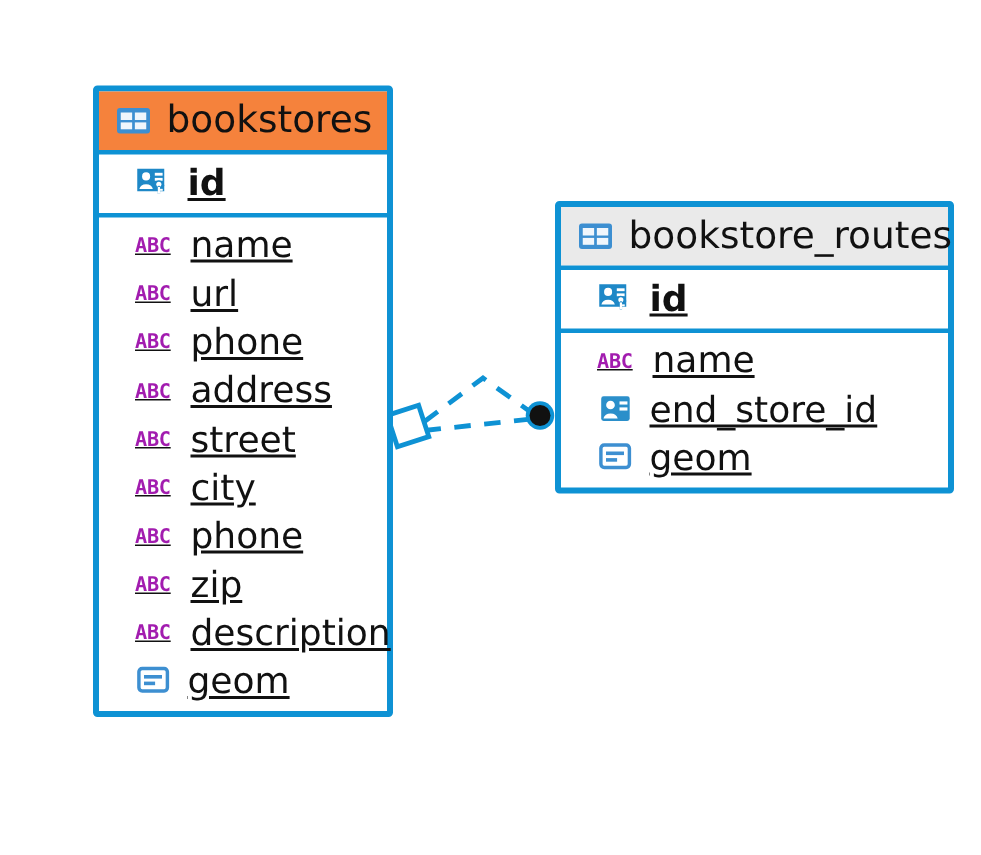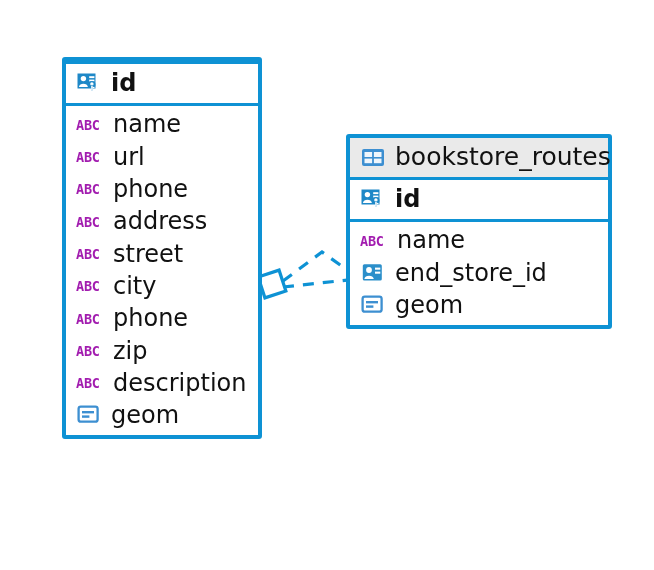--- a/index.html
+++ b/index.html
@@ -48,25 +48,26 @@
     border-top: 3px solid #0e92d4;
     border-bottom: 3px solid #0e92d4;
   }
 
   .col-list { padding: 2px 0 4px 0; }
 
   .col-row {
     display: flex;
     align-items: center;
     gap: 9px;
-    padding: 2px 10px;
+    padding: 2px 24px;
     font-size: 24px;
     color: #111111;
     line-height: 1.18;
     white-space: nowrap;
+    text-decoration: underline;
   }
   .col-row.pk { font-weight: bold; padding-top: 5px; padding-bottom: 6px; }
 
   
   .icon {
     flex: 0 0 auto;
     display: inline-flex;
     align-items: center;
     justify-content: center;
     width: 26px;
@@ -113,20 +114,32 @@
     </g>
 
     <g>
       <circle cx="360" cy="277" r="9.5" fill="#0e92d4"></circle>
       <circle cx="360" cy="277" r="7" fill="#111111"></circle>
     </g>
   </svg>
 
   <div class="entity" style="left:62px; top:57px; width:200px;">
 
+    <div class="entity-header accent-orange">
+      <span class="icon">
+        <svg width="24" height="19" viewBox="0 0 24 19">
+          <rect x="1" y="1" width="22" height="17" rx="2" fill="#3d8fd1"></rect>
+          <rect x="3.5" y="4" width="7.6" height="5" fill="#ffffff" opacity="0.92"></rect>
+          <rect x="12.9" y="4" width="7.6" height="5" fill="#ffffff" opacity="0.92"></rect>
+          <rect x="3.5" y="10.6" width="7.6" height="4.6" fill="#ffffff" opacity="0.92"></rect>
+          <rect x="12.9" y="10.6" width="7.6" height="4.6" fill="#ffffff" opacity="0.92"></rect>
+        </svg>
+      </span>
+      <span>bookstores</span>
+    </div>
 
     <div class="pk-section">
       <div class="col-row pk">
         <span class="icon">
           <svg width="24" height="22" viewBox="0 0 24 22">
             <rect x="0.5" y="1.5" width="18" height="15" fill="#1e88c7"></rect>
             <circle cx="6.4" cy="6.6" r="2.7" fill="#ffffff"></circle>
             <path d="M1.9 15 a4.6 4.1 0 0 1 9 0 z" fill="#ffffff"></path>
             <rect x="12.2" y="4.2" width="5.2" height="1.9" fill="#ffffff"></rect>
             <rect x="12.2" y="7.6" width="5.2" height="1.9" fill="#ffffff"></rect>
@@ -187,21 +200,21 @@
             <rect x="1.6" y="1.6" width="19" height="15" rx="2.2" fill="#ffffff" stroke="#3d8fd1" stroke-width="2.3"></rect>
             <rect x="5" y="6" width="12" height="2.4" fill="#3d8fd1"></rect>
             <rect x="5" y="10.4" width="7.4" height="2.4" fill="#3d8fd1"></rect>
           </svg>
         </span>
         <span>geom</span>
       </div>
     </div>
   </div>
 
-  <div class="entity" style="left:346px; top:134px; width:266px;">
+  <div class="entity" style="left:370px; top:134px; width:266px;">
 
     <div class="entity-header accent-gray">
       <span class="icon">
         <svg width="24" height="19" viewBox="0 0 24 19">
           <rect x="1" y="1" width="22" height="17" rx="2" fill="#3d8fd1"></rect>
           <rect x="3.5" y="4" width="7.6" height="5" fill="#ffffff" opacity="0.92"></rect>
           <rect x="12.9" y="4" width="7.6" height="5" fill="#ffffff" opacity="0.92"></rect>
           <rect x="3.5" y="10.6" width="7.6" height="4.6" fill="#ffffff" opacity="0.92"></rect>
           <rect x="12.9" y="10.6" width="7.6" height="4.6" fill="#ffffff" opacity="0.92"></rect>
         </svg>

